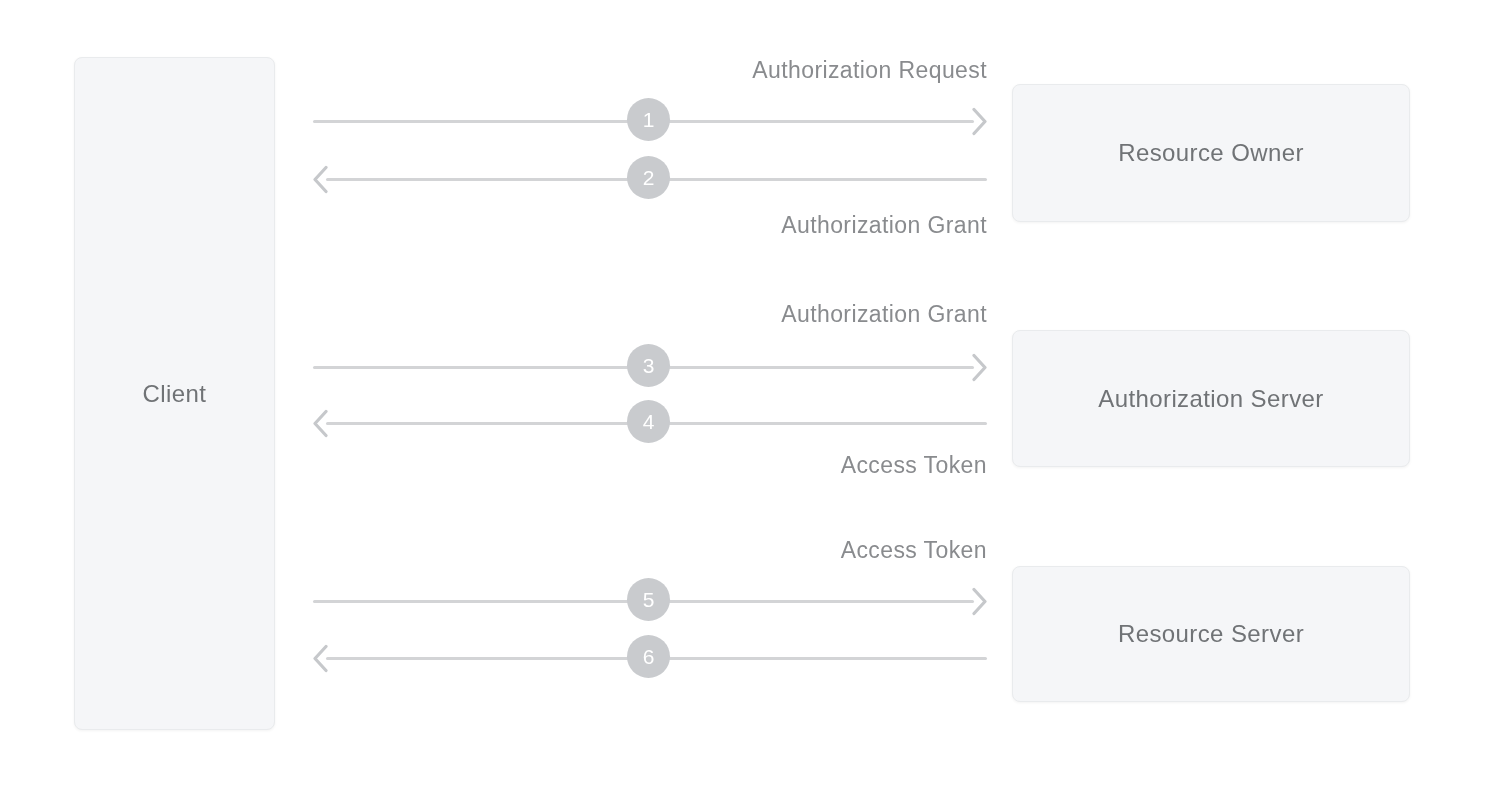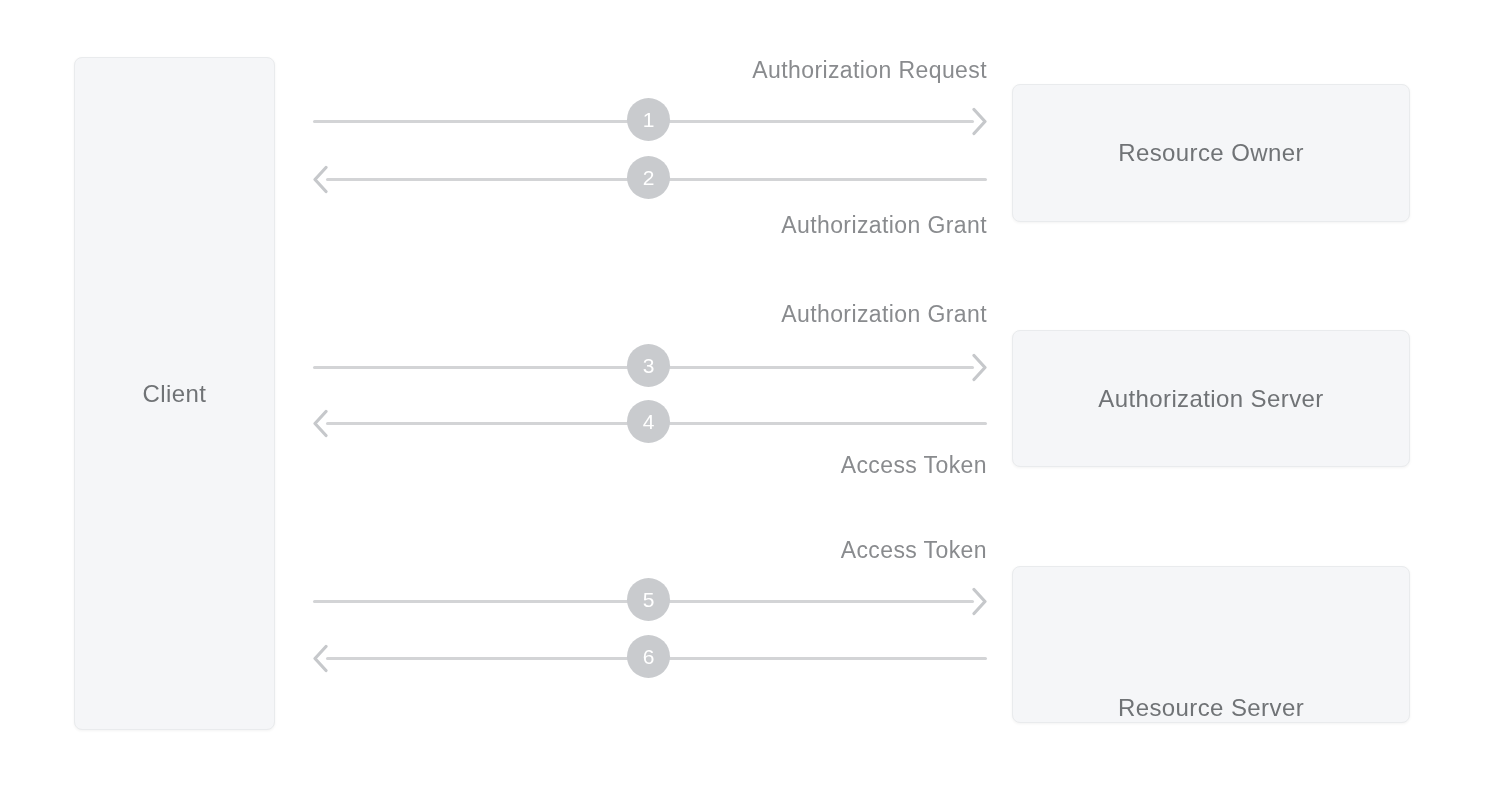--- a/index.html
+++ b/index.html
@@ -23,21 +23,21 @@
     border-radius: 8px;
     box-shadow: 0 1px 3px rgba(0,0,0,0.05);
     color: var(--box-text, #707376);
     font-size: 24px;
     letter-spacing: 0.4px;
   }
   .client { left: 74px; top: 57px; width: 201px; height: 673px; }
   .rbox   { left: 1012px; width: 398px; }
   .rbox-0 { top: 84px;  height: 138px; }
   .rbox-1 { top: 330px; height: 137px; }
-  .rbox-2 { top: 566px; height: 157px; align-items: flex-end; }
+  .rbox-2 { top: 566px; height: 136px; }
   
   .flow-label {
     position: absolute;
     left: 313px;
     width: 674px;
     height: 28px;
     line-height: 28px;
     text-align: right;
     color: var(--label-text, #898b8e);
     font-size: 23px;

